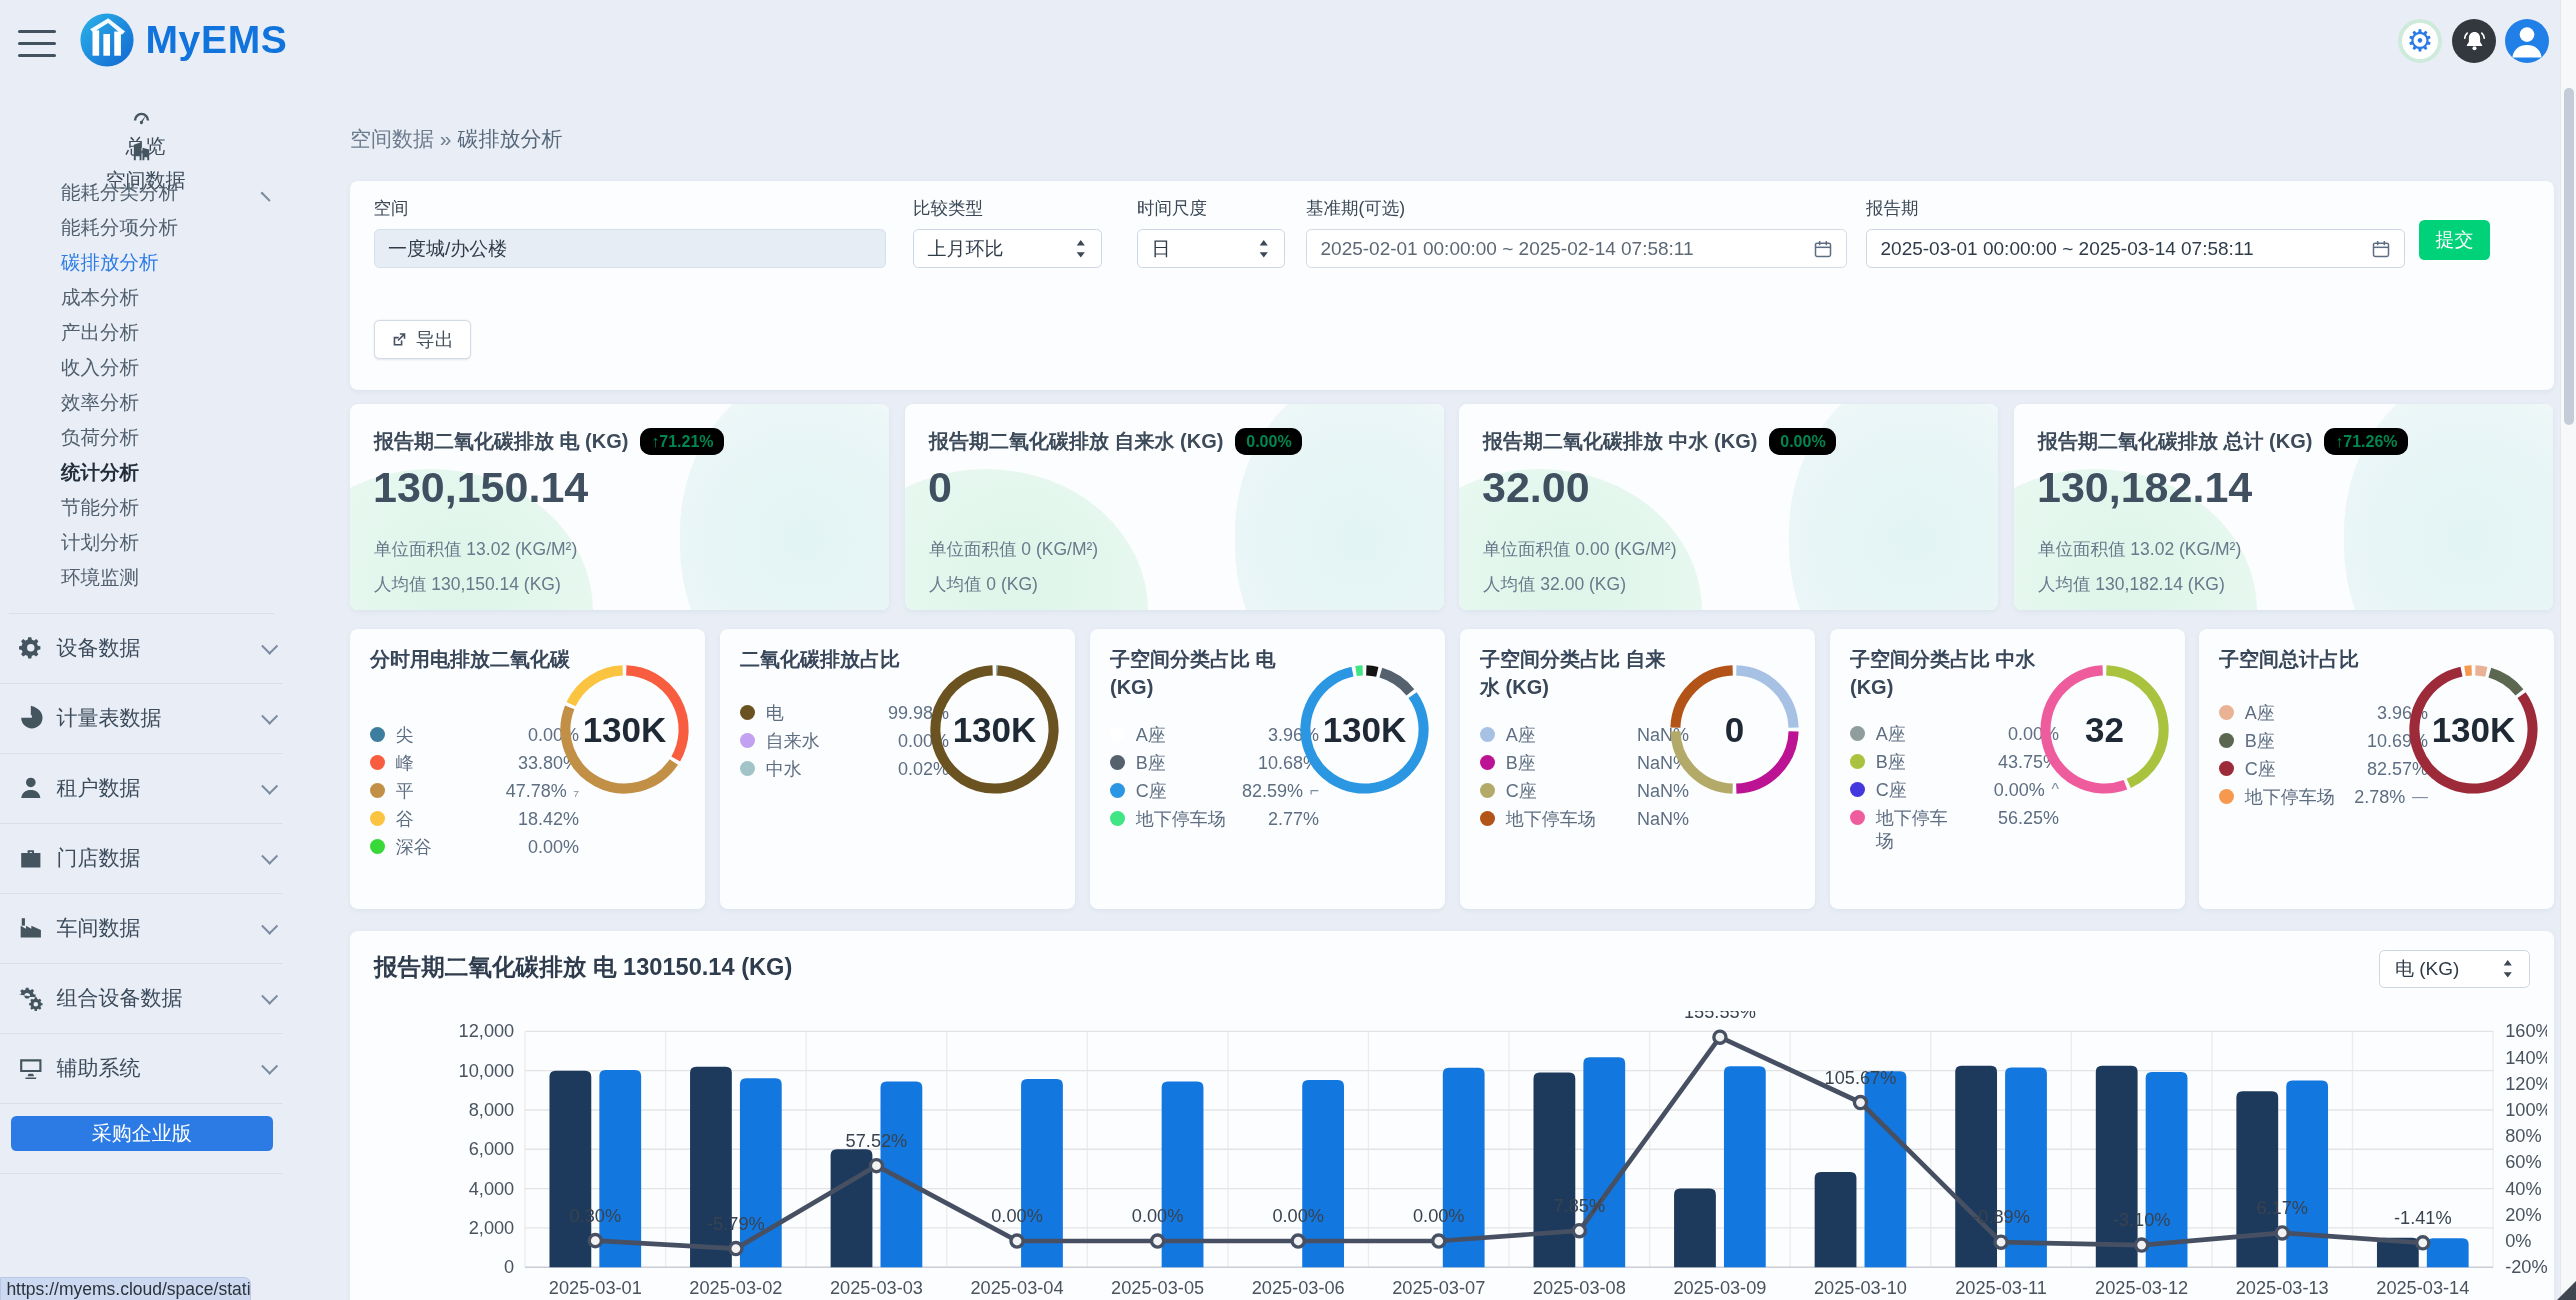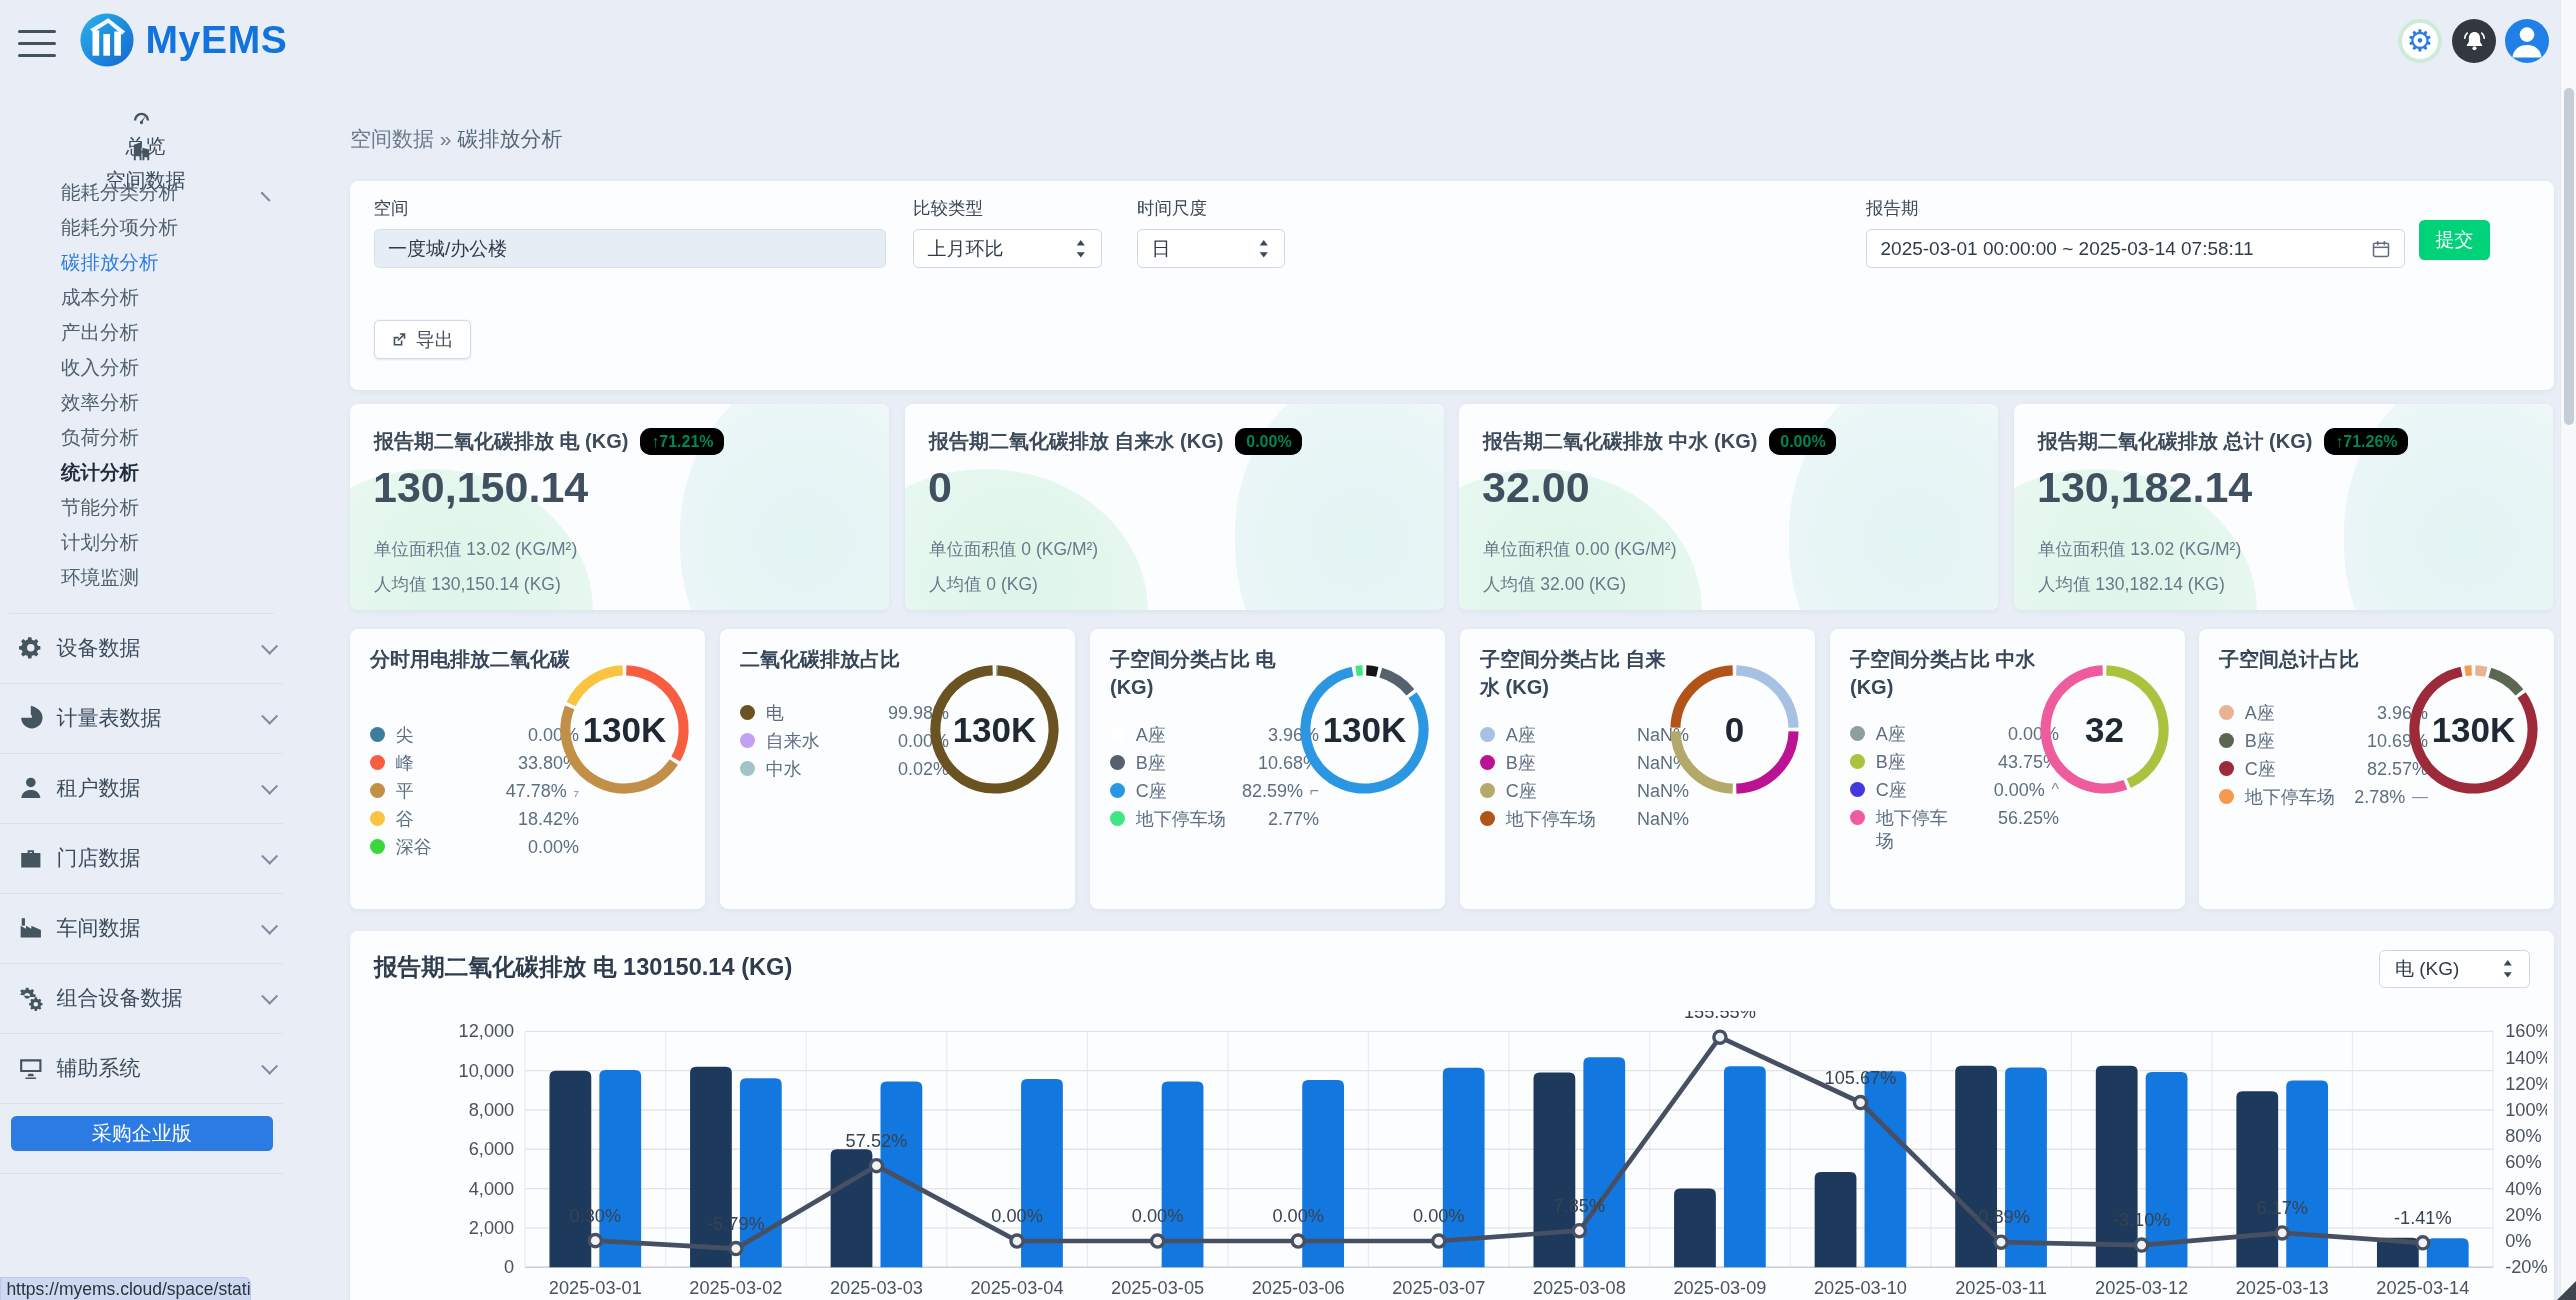--- a/index.html
+++ b/index.html
@@ -302,20 +302,31 @@
           </svg>
         </div>
       </div>
       <div class="ffield" style="left:787px;">
         <label>时间尺度</label>
         <div class="tinput selectbox" style="width:148px;">
           <span>日</span>
           <svg width="13.5" height="21.6" viewBox="0 0 20 32">
             <path d="M10 3l6 8H4z" fill="#3c4856"></path>
               <path d="M10 29l-6-8h12z" fill="#3c4856"></path>
+          </svg>
+        </div>
+      </div>
+      <div class="ffield" style="left:956px;">
+        <label>基准期(可选)</label>
+        <div class="tinput datebox muted" style="width:541px;">
+          <span>2025-02-01 00:00:00 ~ 2025-02-14 07:58:11</span>
+          <svg width="20" height="20" viewBox="0 0 24 24">
+            <rect x="3" y="5" width="18" height="16" rx="2" fill="none" stroke="#5e6e82" stroke-width="1.8"></rect>
+            <path d="M3 10h18" stroke="#5e6e82" stroke-width="1.8"></path>
+            <path d="M8 2.5v5M16 2.5v5" stroke="#5e6e82" stroke-width="1.8"></path>
           </svg>
         </div>
       </div>
       <div class="ffield" style="left:1516px;">
         <label>报告期</label>
         <div class="tinput datebox" style="width:539px;">
           <span>2025-03-01 00:00:00 ~ 2025-03-14 07:58:11</span>
           <svg width="20" height="20" viewBox="0 0 24 24">
             <rect x="3" y="5" width="18" height="16" rx="2" fill="none" stroke="#5e6e82" stroke-width="1.8"></rect>
             <path d="M3 10h18" stroke="#5e6e82" stroke-width="1.8"></path>

